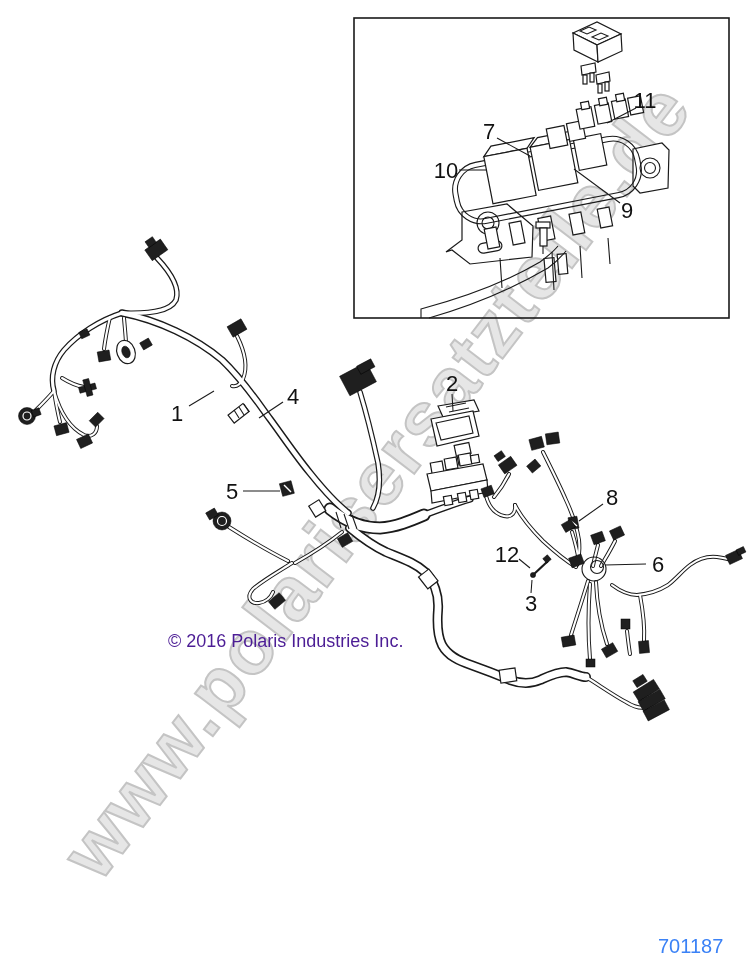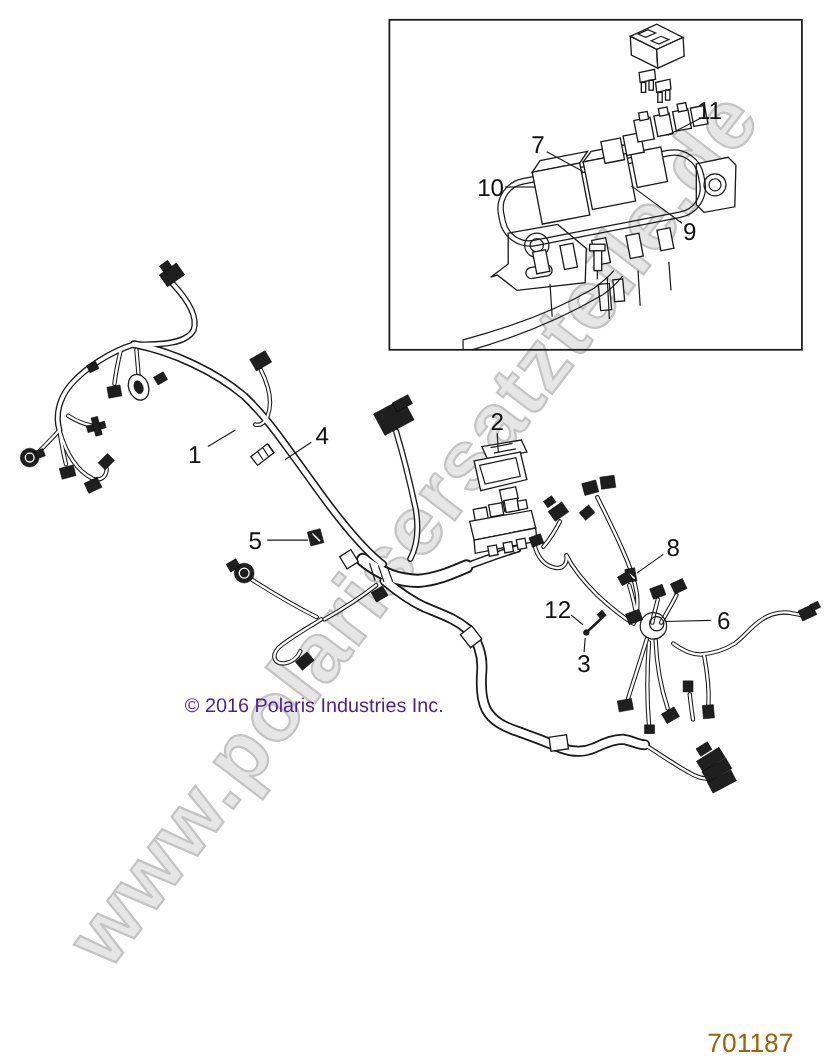--- a/index.html
+++ b/index.html
@@ -8,21 +8,21 @@
     font-family:"Liberation Sans",sans-serif;
   }
   .watermark{
     position:absolute;left:376px;top:480px;
     transform:translate(-50%,-50%) rotate(-52.5deg);
     font-size:76px;font-weight:bold;letter-spacing:2px;white-space:nowrap;
     color:#e6e6e6;-webkit-text-stroke:2px #c4c4c4;z-index:0;user-select:none;
   }
   svg.art{position:absolute;left:0;top:0;z-index:1}
   .copyright{position:absolute;left:168px;top:631px;font-size:18px;color:#4c1d95;z-index:2}
-  .partnum{position:absolute;left:643px;top:935px;font-size:24px;color:#a16207;z-index:2}
+  .partnum{position:absolute;left:658px;top:935px;font-size:20px;color:#3b82f6;z-index:2}
 
   
   .ln{fill:none;stroke:#1a1a1a;stroke-width:1.1}
   .tube-o{fill:none;stroke:#1a1a1a;stroke-width:7.4;stroke-linecap:round}
   .tube-i{fill:none;stroke:#fff;stroke-width:4.6;stroke-linecap:round}
   .big-o{fill:none;stroke:#1a1a1a;stroke-width:10;stroke-linecap:round}
   .big-i{fill:none;stroke:#fff;stroke-width:6.8;stroke-linecap:round}
   .bul-o{fill:none;stroke:#1a1a1a;stroke-width:13;stroke-linecap:round}
   .bul-i{fill:none;stroke:#fff;stroke-width:9.4;stroke-linecap:round}
   .med-o{fill:none;stroke:#1a1a1a;stroke-width:5.6;stroke-linecap:round}

